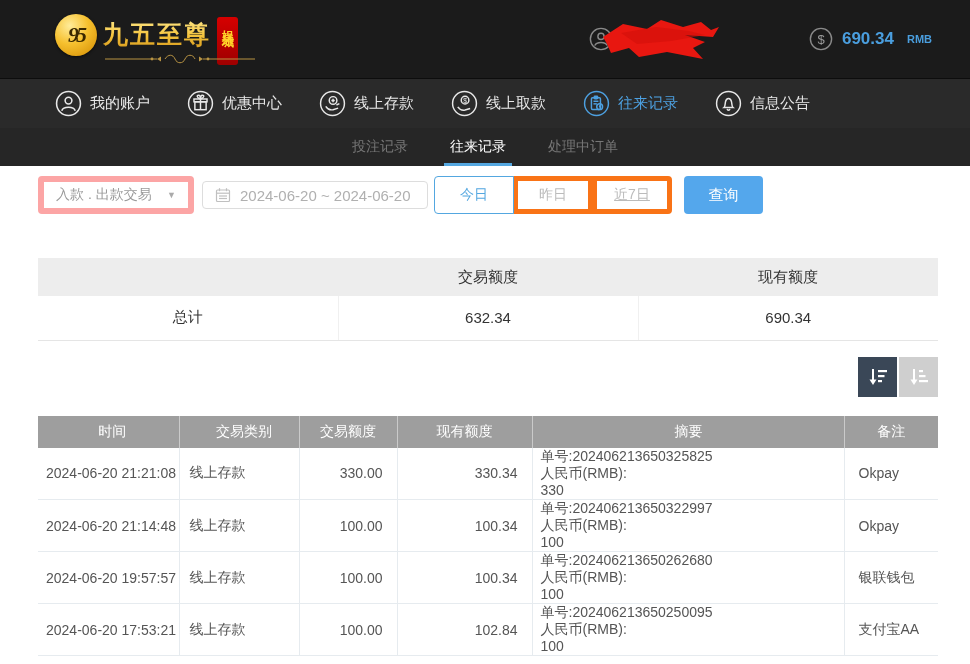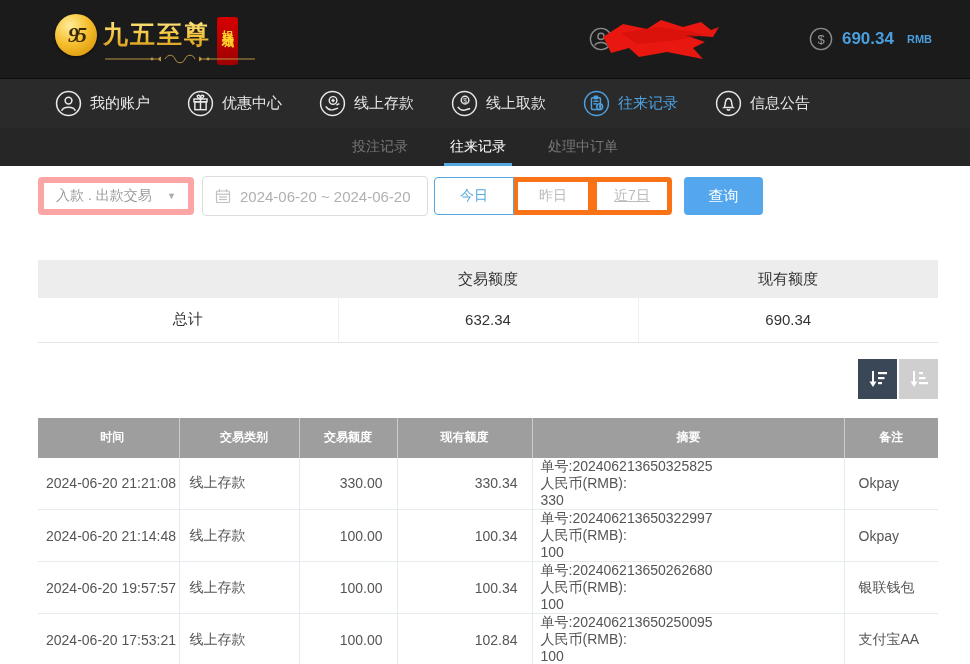--- a/index.html
+++ b/index.html
@@ -51,21 +51,21 @@
   .tab.active { color:#fff; }
   .tab.active::after { content:""; position:absolute; left:0; right:0; bottom:0;
     height:3px; background:#54a7e0; }
 
   
   .filters { margin:10px 38px 0; display:flex; align-items:center; }
   .select { width:156px; height:38px; border:6px solid #fca5a5; border-radius:4px;
     display:flex; align-items:center; justify-content:space-between; padding:0 12px;
     color:#999; font-size:14px; background:#fff; cursor:pointer; }
   .select .arrow { color:#aaa; font-size:9px; }
-  .datefield { width:226px; height:40px; border:1px solid #ddd; border-radius:4px;
+  .datefield { width:226px; height:28px; border:1px solid #ddd; border-radius:4px;
     display:flex; align-items:center; gap:9px; padding:0 12px; margin-left:8px;
     color:#b0b0b0; font-size:15px; background:#fff; cursor:pointer; }
   .btngroup { display:flex; margin-left:6px; }
   .qbtn { width:80px; height:38px; border:5px solid #f97316; background:#fff; color:#bbb;
     font-size:14px; margin-left:-1px; cursor:pointer; }
   .qbtn:first-child { border-radius:4px 0 0 4px; margin-left:0; }
   .qbtn:last-child { border-radius:0 4px 4px 0;text-decoration:underline; }
   .qbtn.active { border:1px solid #54a7e0; color:#54a7e0; position:relative; z-index:2; }
   .searchbtn { width:79px; height:38px; margin-left:12px; background:#54a7ec; border:none;
     border-radius:4px; color:#fff; font-size:15px; cursor:pointer; }
@@ -80,22 +80,22 @@
 
   
   .sortrow { margin:16px 38px 0; width:900px; display:flex; justify-content:flex-end; gap:2px; }
   .sortbtn { width:39px; height:40px; border:none; display:flex; align-items:center;
     justify-content:center; cursor:pointer; }
   .sortbtn.desc { background:#3a4757; }
   .sortbtn.asc  { background:#cfcfcf; }
 
   
   .dtable { margin:19px 38px 0; width:900px; border-collapse:collapse; table-layout:fixed; }
-  .dtable thead th { background:#9e9e9e; color:#fff; height:40px; font-size:12px;
-    font-weight:bold; text-align:center; border-right:1px solid rgba(255,255,255,.45); }
+  .dtable thead th { background:#9e9e9e; color:#fff; height:32px; font-size:14px;
+    font-weight:normal; text-align:center; border-right:1px solid rgba(255,255,255,.45); }
   .dtable thead th:last-child { border-right:none; }
   .dtable tbody td { height:52px; font-size:14px; color:#555; background:#fff;
     border-bottom:1px solid #e6ebef; border-right:1px solid #e6ebef; vertical-align:middle; }
   .dtable tbody td:last-child { border-right:none;margin-left:20px; }
   .c-time { width:141px; padding-left:8px; }
   .c-type { width:120px; padding-left:10px; }
   .c-amt  { width:98px;  text-align:right; padding-right:14px; }
   .c-bal  { width:135px; text-align:right; padding-right:14px; }
   .c-sum  { width:312px; padding-left:8px; font-size:13px; line-height:17px; }
   .c-note { width:94px;  padding-left:14px; }

